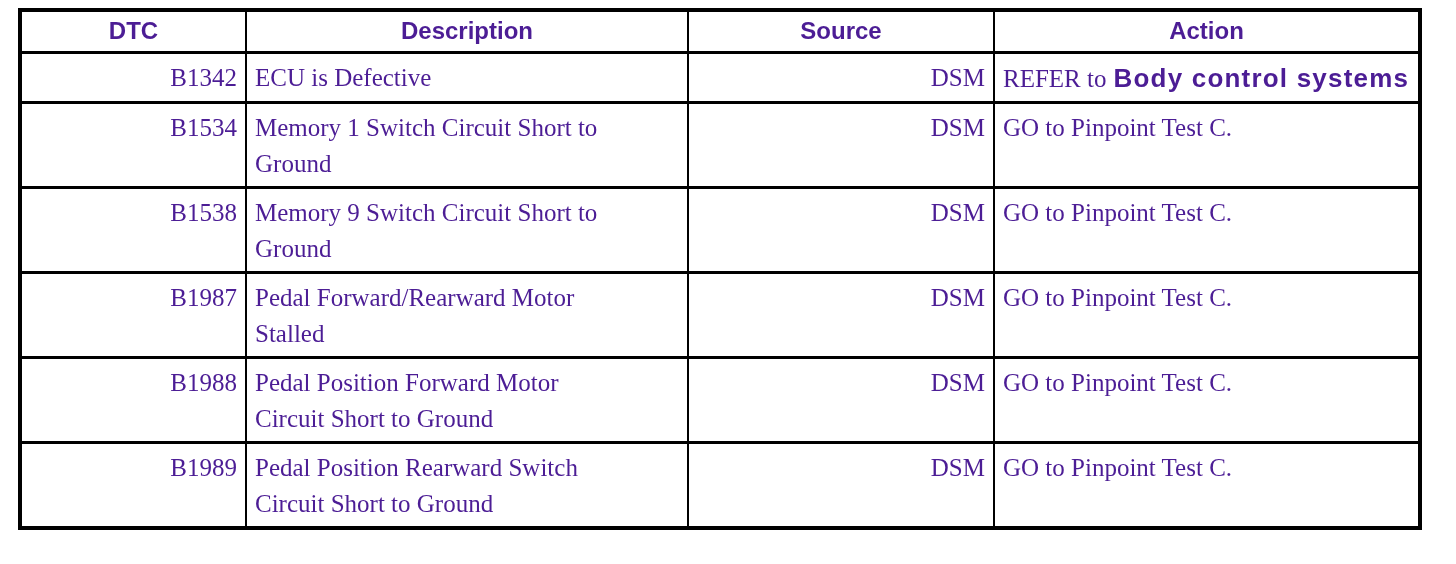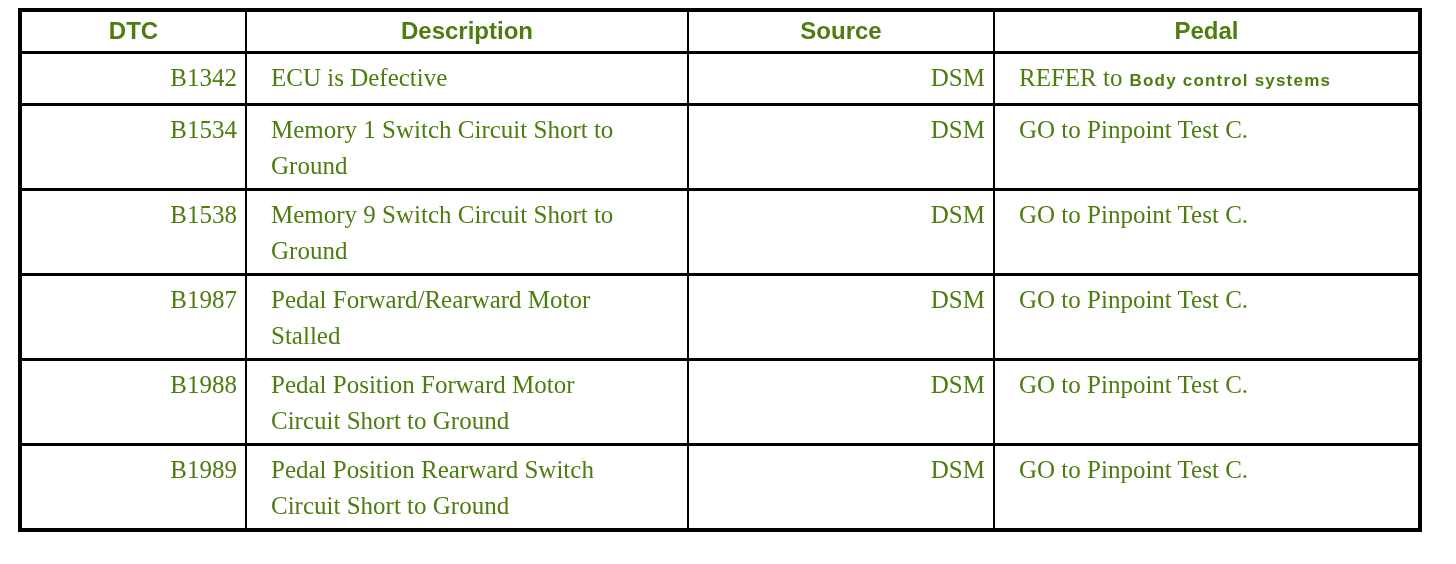--- a/index.html
+++ b/index.html
@@ -26,51 +26,51 @@
   col.c-dtc    { width: 226px; }
   col.c-desc   { width: 442px; }
   col.c-source { width: 306px; }
   col.c-action { width: 426px; }
 
   th, td {
     border-left: 2px solid #000000;
     border-right: 2px solid #000000;
     border-top: 3px solid #000000;
     border-bottom: 3px solid #000000;
-    color: #4d7c0f;
+    color: #4c1d95;
     overflow: hidden;
   }
   th {
     font-family: "Liberation Sans", sans-serif;
     font-weight: bold;
     font-size: 24px;
     text-align: center;
     vertical-align: middle;
     height: 42px;
     padding: 2px 4px;
   }
   td {
     font-family: "Liberation Serif", serif;
     font-size: 25px;
     line-height: 36px;
     vertical-align: top;
     padding: 6px 8px 4px 8px;
   }
   td.cell-center { text-align: right; }
-  td.cell-left   { text-align: left; padding-left: 24px; }
+  td.cell-left   { text-align: left; padding-left: 8px; }
   td.cell-desc   { white-space: pre-line; }
 
   tr.r-single td { height: 39px; }
   tr.r-double td { height: 71px; }
   tr.r-last td   { height: 82px; }
 
   .action-link {
     font-family: "Liberation Sans", sans-serif;
     font-weight: bold;
-    font-size: 17px;
+    font-size: 26px;
     letter-spacing: 1.2px;
     margin-left: 7px;
     white-space: nowrap;
   }
 </style>
 </head>
 <body>
 
 <div class="doc-canvas">
   <table class="dtc-table">
@@ -78,21 +78,21 @@
       <col class="c-dtc">
       <col class="c-desc">
       <col class="c-source">
       <col class="c-action">
     </colgroup>
     <thead>
       <tr>
         <th>DTC</th>
         <th>Description</th>
         <th>Source</th>
-        <th>Pedal</th>
+        <th>Action</th>
       </tr>
     </thead>
     <tbody>
       <tr class="r-single">
         <td class="cell-center">B1342</td>
         <td class="cell-left cell-desc">ECU is Defective</td>
         <td class="cell-center">DSM</td>
         <td class="cell-left"><span>REFER to</span><span class="action-link">Body control systems</span></td>
       </tr>
       <tr class="r-double">

